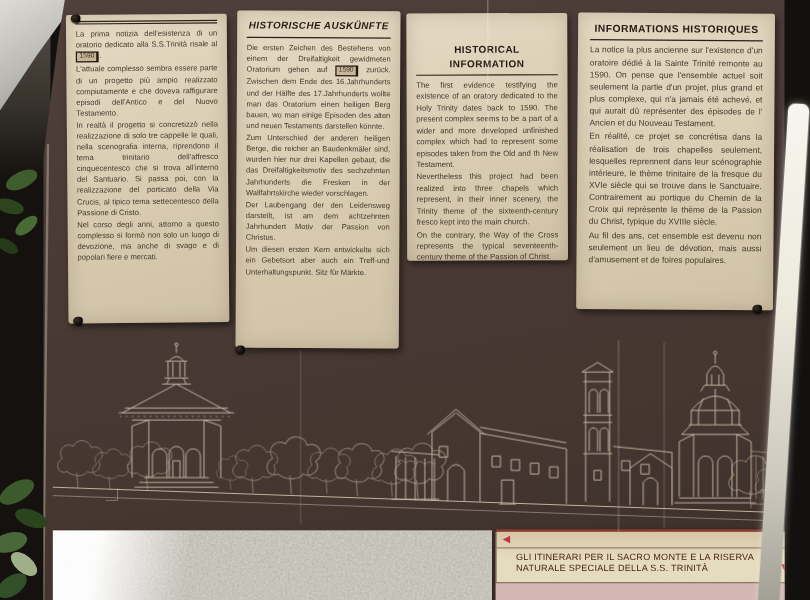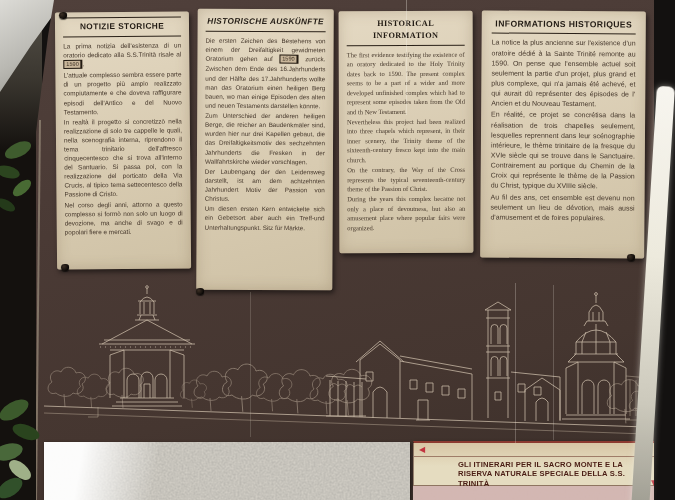--- a/index.html
+++ b/index.html
@@ -31,21 +31,21 @@
          border-radius:2px;color:#46382c;text-align:justify;}
   .paper p{margin:0 0 1px 0;}
   .paper .title{font-weight:bold;text-align:center;color:#221b14;letter-spacing:.4px;
                 padding:3px 1px 2px;}
   .paper .rule{border-bottom:1px solid #2a2118;margin:1px 0 4px;}
   .paper .rule-top{border-top:1px solid #2a2118;margin:2px 0 0;}
   .p1{left:20px;top:12px;width:134px;height:257px;padding:3px 8px;font-size:6.4px;line-height:1.42;transform:rotate(-.5deg);}
   .p1 .title{font-size:8.3px;}
   .p2{left:161px;top:9px;width:136px;height:281px;padding:4px 8px;font-size:6.3px;line-height:1.45;transform:rotate(.3deg);}
   .p2 .title{font-size:8.2px;font-style:italic;}
-  .p3{left:303px;top:11px;width:134px;height:242px;padding:4px 8px;font-size:6.5px;line-height:1.45;transform:rotate(-.2deg);font-family:Liberation Serif, serif;}
+  .p3{left:303px;top:11px;width:134px;height:206px;padding:21px 8px;font-size:6.5px;line-height:1.45;transform:rotate(-.2deg);}
   .p3 .title{font-size:8.3px;}
   .p4{left:445px;top:11px;width:164px;height:247px;padding:4px 10px;font-size:7px;line-height:1.45;transform:rotate(.4deg);}
   .p4 .title{font-size:8.6px;}
   .sticker{display:inline-block;background:#c9b69a;border:1px solid #221a12;border-right-width:2px;
            padding:0 2px;font-size:5.6px;line-height:1.3;color:#3c2f22;transform:translateY(-.5px);}
 
   
   .seal{position:absolute;width:8px;height:7px;border-radius:55% 45% 50% 60%;
         background:radial-gradient(circle at 35% 35%,#3a2e24,#0b0806 70%);box-shadow:0 1px 1px rgba(0,0,0,.6);}
 
@@ -62,43 +62,42 @@
   .map-right{position:absolute;left:377px;top:486px;width:253px;height:14px;background:#d2b6b1;overflow:hidden;}
   .mapnoise{position:absolute;left:0;top:0;width:100%;height:100%;}
 
   
   .itinerary{position:absolute;left:377px;top:441px;width:253px;height:45px;box-sizing:border-box;
              background:linear-gradient(#d7c6a5,#e5dcc0 55%);border:1px solid rgba(55,20,14,.45);
              border-top:2px solid #8c3a30;box-shadow:1px 1px 3px rgba(0,0,0,.5);}
   .itin-row1{display:flex;align-items:center;gap:3px;padding:3px 5px 2px;font-weight:bold;
              font-size:7.6px;letter-spacing:.2px;color:#57221a;border-bottom:1px solid rgba(95,40,28,.5);}
   .itin-row1 .tri{color:#c23440;font-size:8px;line-height:1;}
-  .itin-row2{position:relative;padding:3px 20px 3px 16px;font-weight:bold;font-size:7.6px;
-             line-height:1.25;color:#4a1d14;letter-spacing:.2px;margin-left:28px;}
+  .itin-row2{position:relative;padding:3px 20px 3px 16px;font-weight:normal;font-size:7.6px;
+             line-height:1.25;color:#4a1d14;letter-spacing:.2px;}
   .itin-row2 .tri{position:absolute;right:6px;bottom:3px;color:#c23440;font-size:10px;line-height:1;}
 
   
   .foliage{position:absolute;z-index:5;}
   
   .crease{position:absolute;width:1px;z-index:4;}
 </style>
 </head>
 <body>
 
 <div class="photo">
 
   <div class="bg-left"></div>
   <div class="wedge"></div>
 
   <div class="board">
     <div class="board-edge"></div>
 
     <section class="paper p1">
       <div class="rule-top"></div>
-      <div class="title">NOTIZIE STORICHE</div>
       <div class="rule"></div>
       <p><span>La prima notizia dell'esistenza di un oratorio dedicato alla S.S.Trinità risale al</span> <span class="sticker">1590</span><span>.</span></p>
       <p>L'attuale complesso sembra essere parte di un progetto più ampio realizzato compiutamente e che doveva raffigurare episodi dell'Antico e del Nuovo Testamento.</p>
       <p>In realtà il progetto si concretizzò nella realizzazione di solo tre cappelle le quali, nella scenografia interna, riprendono il tema trinitario dell'affresco cinquecentesco che si trova all'interno del Santuario. Si passa poi, con la realizzazione del porticato della Via Crucis, al tipico tema settecentesco della Passione di Cristo.</p>
       <p>Nel corso degli anni, attorno a questo complesso si formò non solo un luogo di devozione, ma anche di svago e di popolari fiere e mercati.</p>
     </section>
 
     <section class="paper p2">
       <div class="title">HISTORISCHE AUSKÜNFTE</div>
       <div class="rule"></div>

